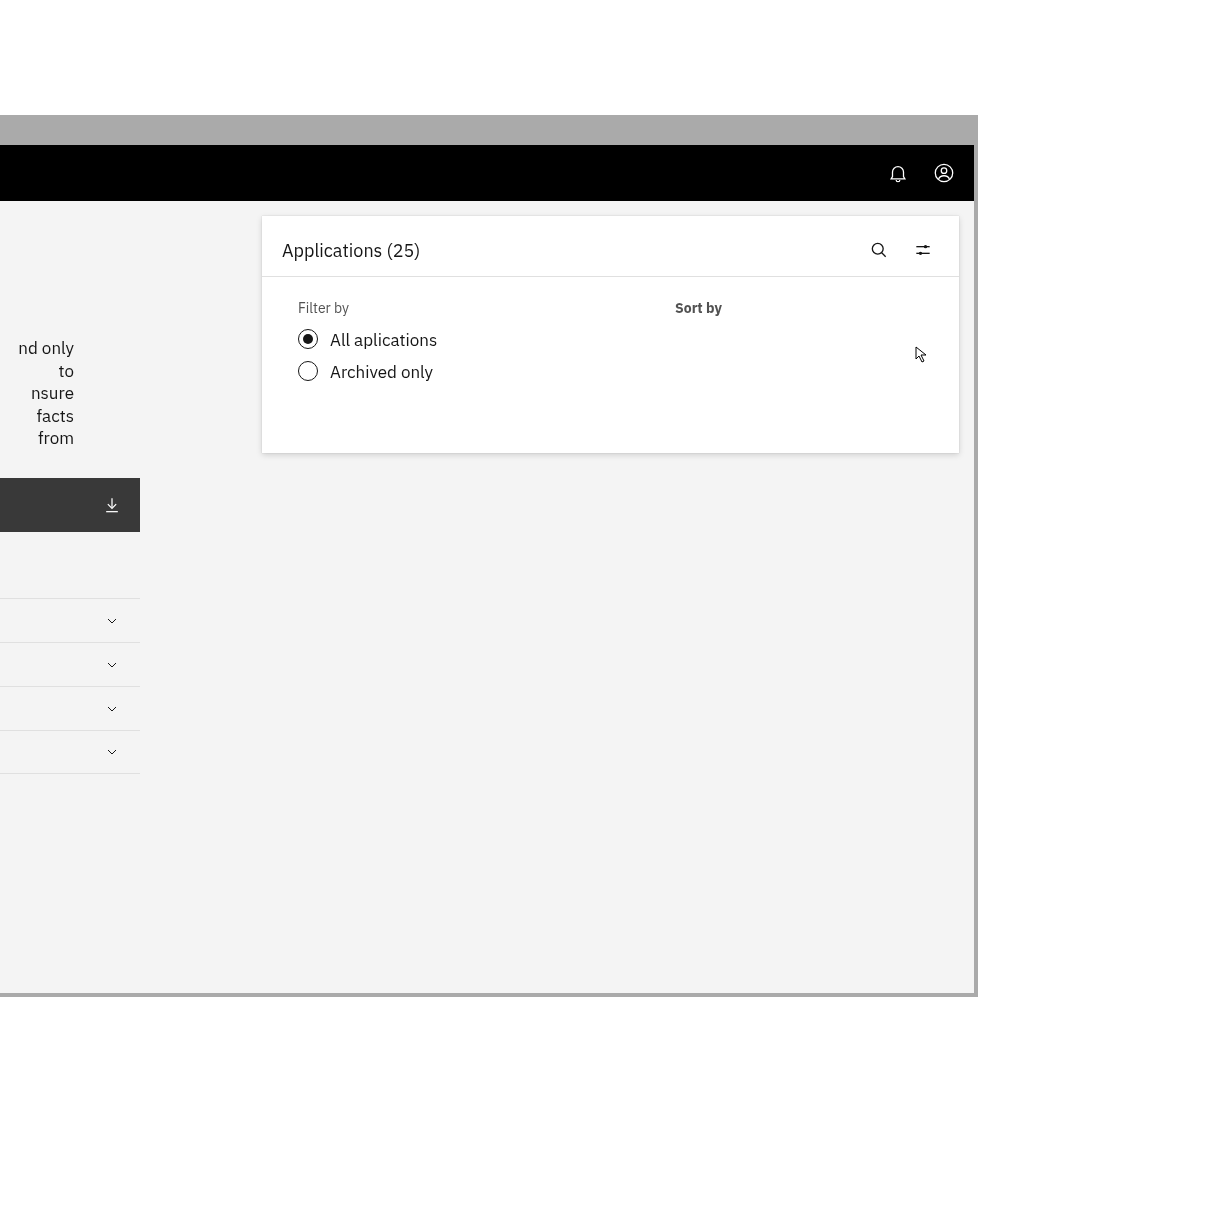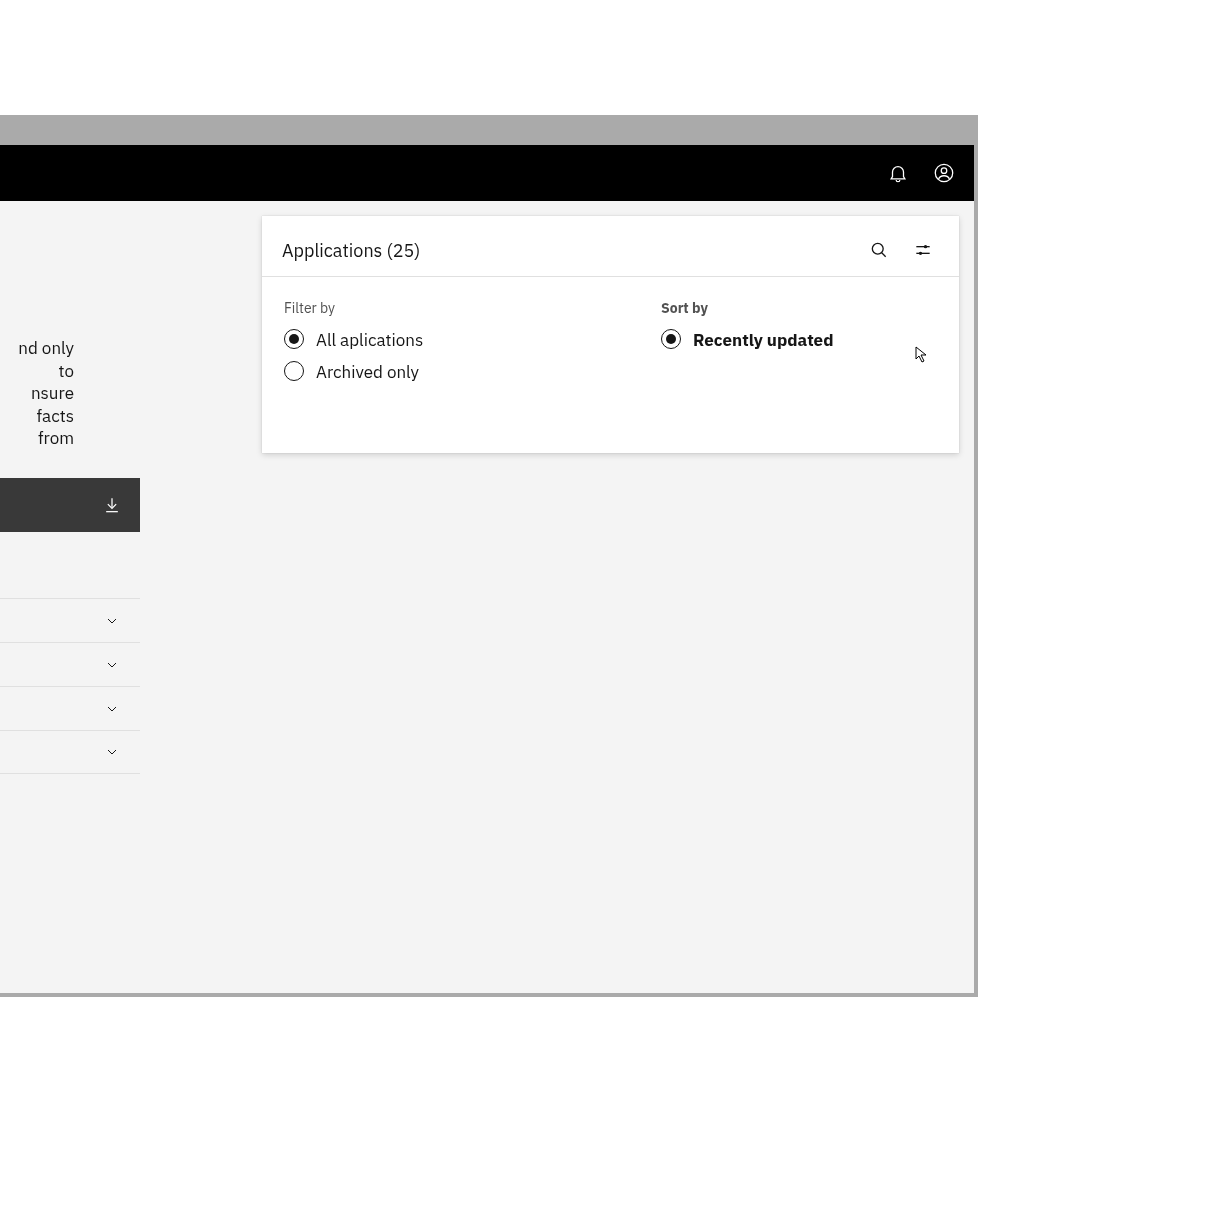--- a/index.html
+++ b/index.html
@@ -180,21 +180,21 @@
     }
     
     .panel-divider {
       height: 1px;
       background: #e0e0e0;
       margin: 0;
     }
     
     .panel-body {
       display: flex;
-      padding: 22px 20px 20px 22px;
+      padding: 22px 20px 20px 36px;
       gap: 60px;
     }
     
     .filter-col {
       flex: 0 0 320px;
     }
     
     .sort-col {
       flex: 1;
       margin-left: -3px;
@@ -341,26 +341,20 @@
             </div>
             <div class="radio-row">
               <div class="radio-outer"></div>
               <div class="radio-label">Archived only</div>
             </div>
           </div>
 
           <div class="sort-col">
             <div class="section-label">Sort by</div>
 
-            <div class="radio-row">
-              <div class="radio-outer">
-                  <div class="radio-inner"></div>
-                </div>
-              <div class="radio-label">Recently updated</div>
-            </div>
           </div>
         </div>
 
         <svg class="cursor-overlay" viewBox="0 0 18 22">
           <path d="M3 2 L3 14 L6 11 L9 17 L11 16 L8 10 L13 10 Z" fill="#ffffff" stroke="#000000" stroke-width="1"></path>
         </svg>
 
       </div>
 
     </div>

